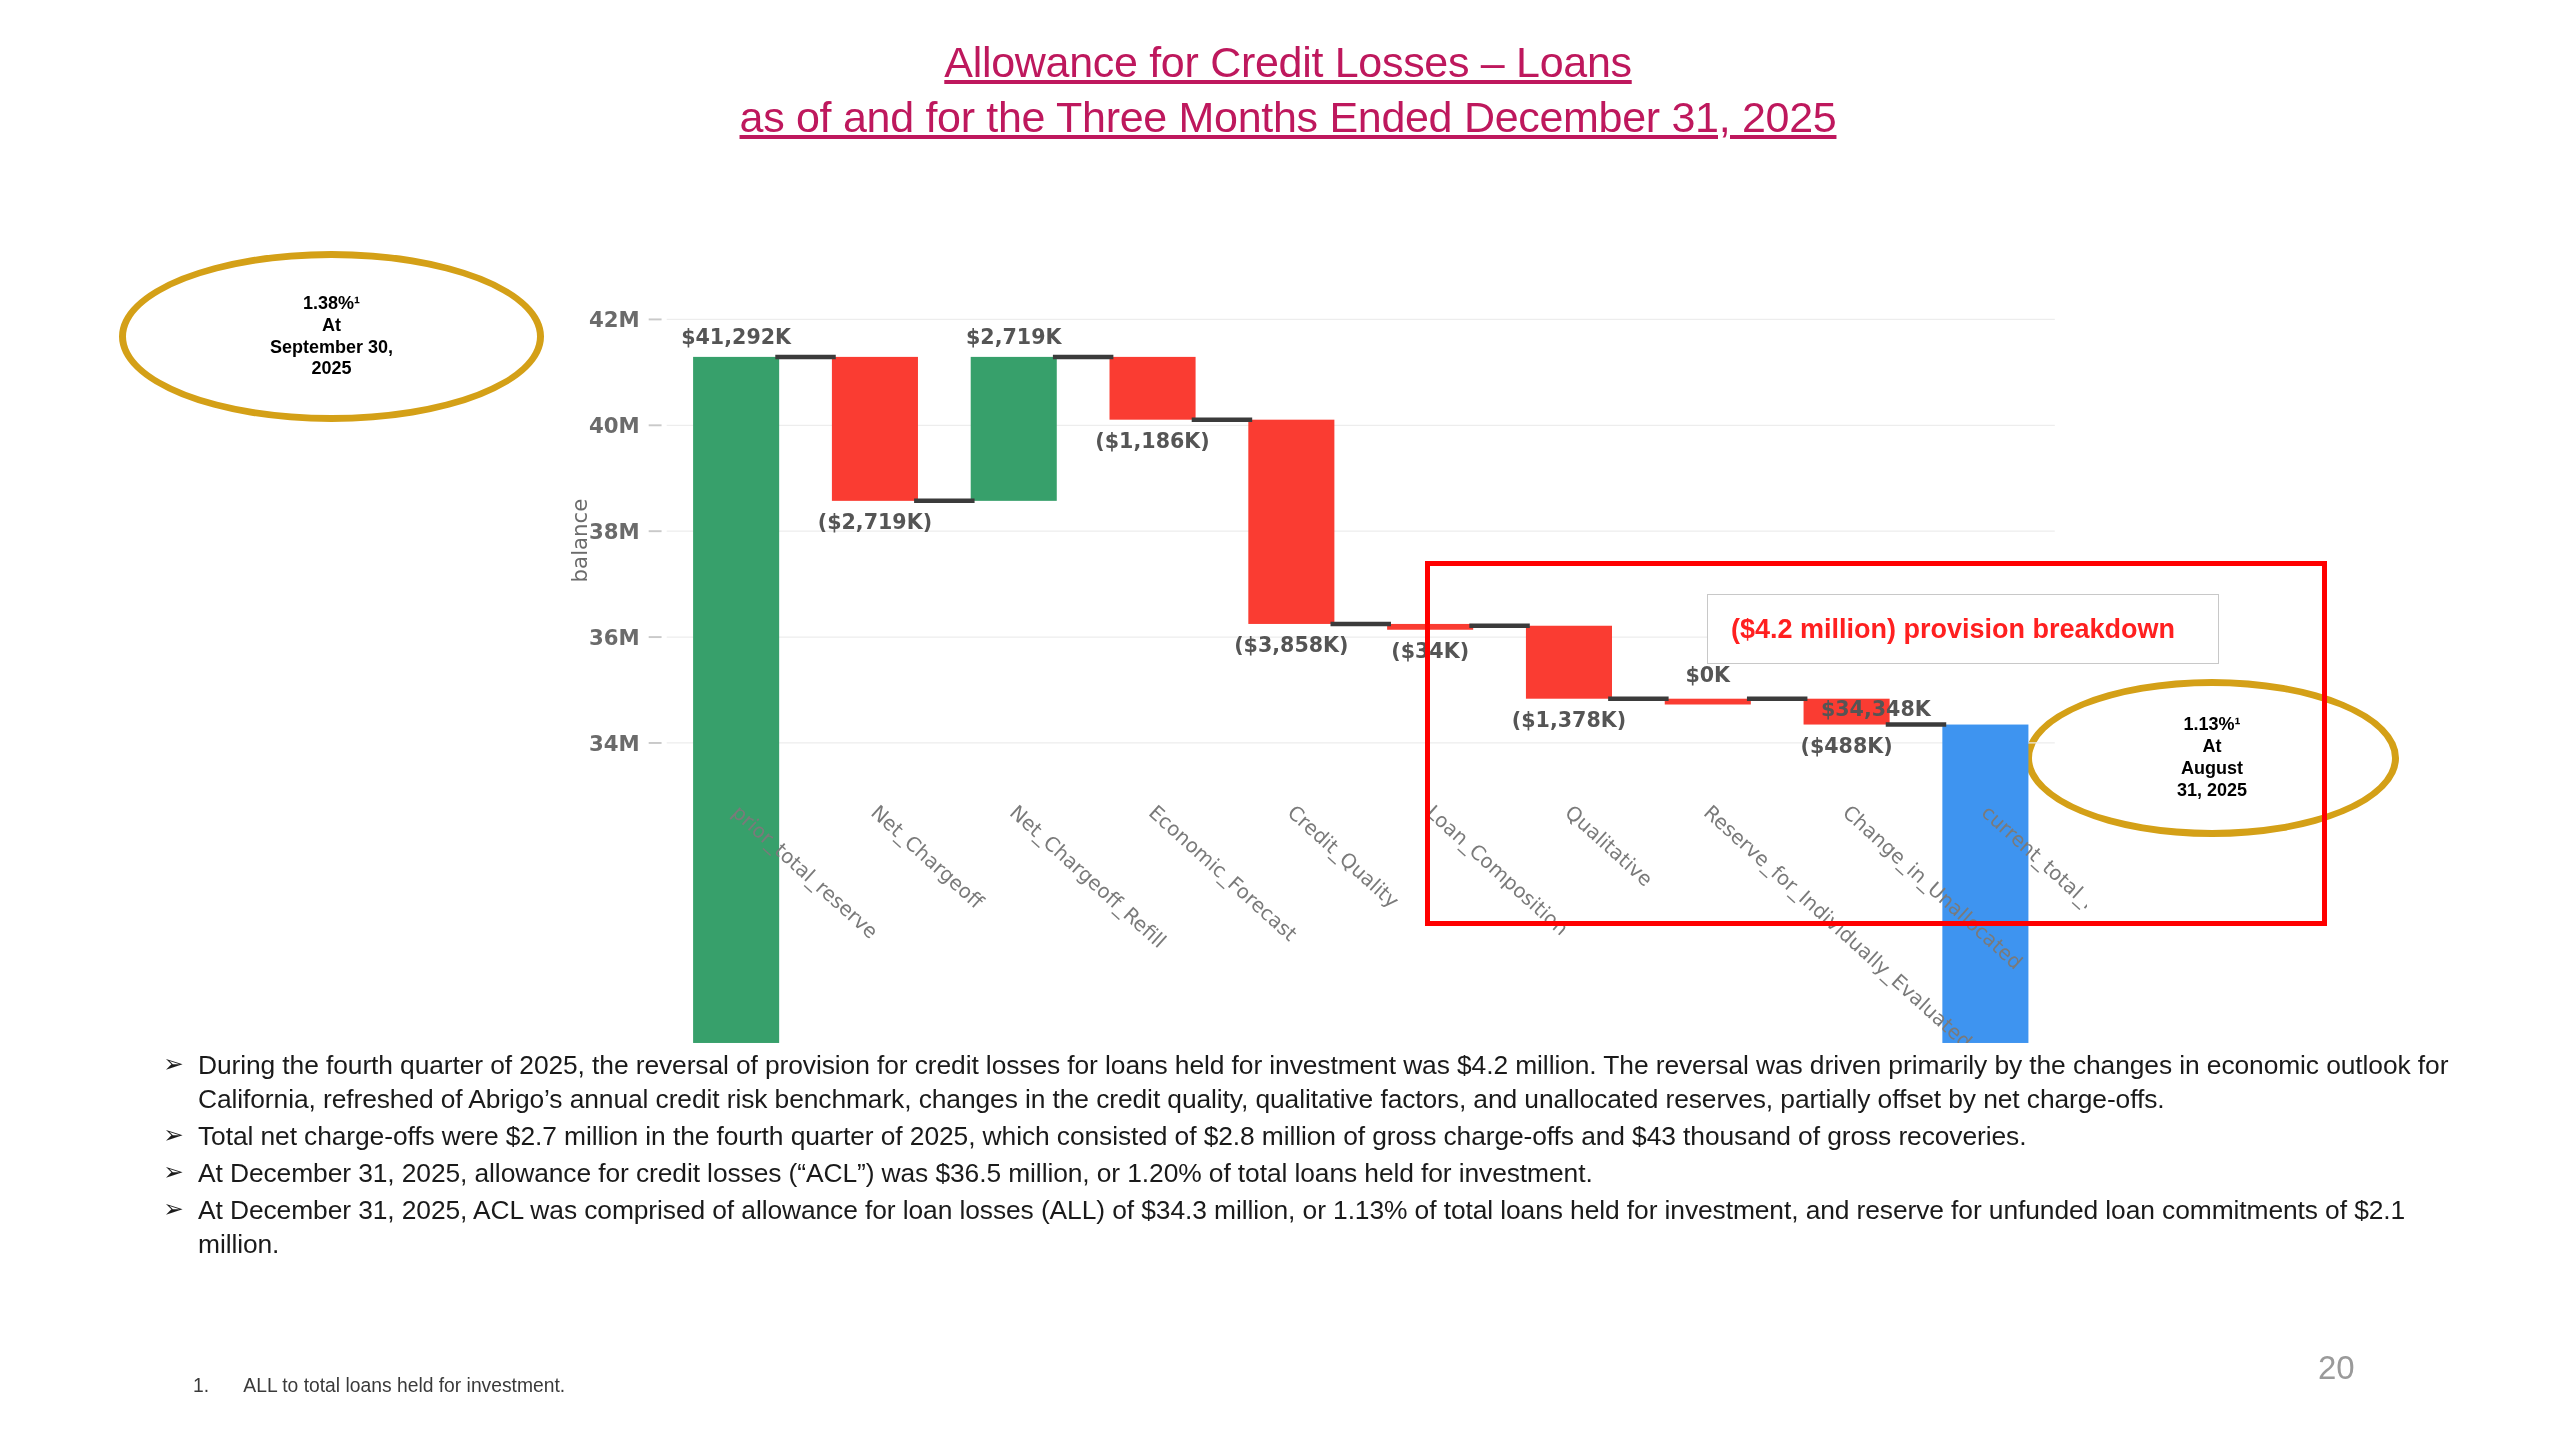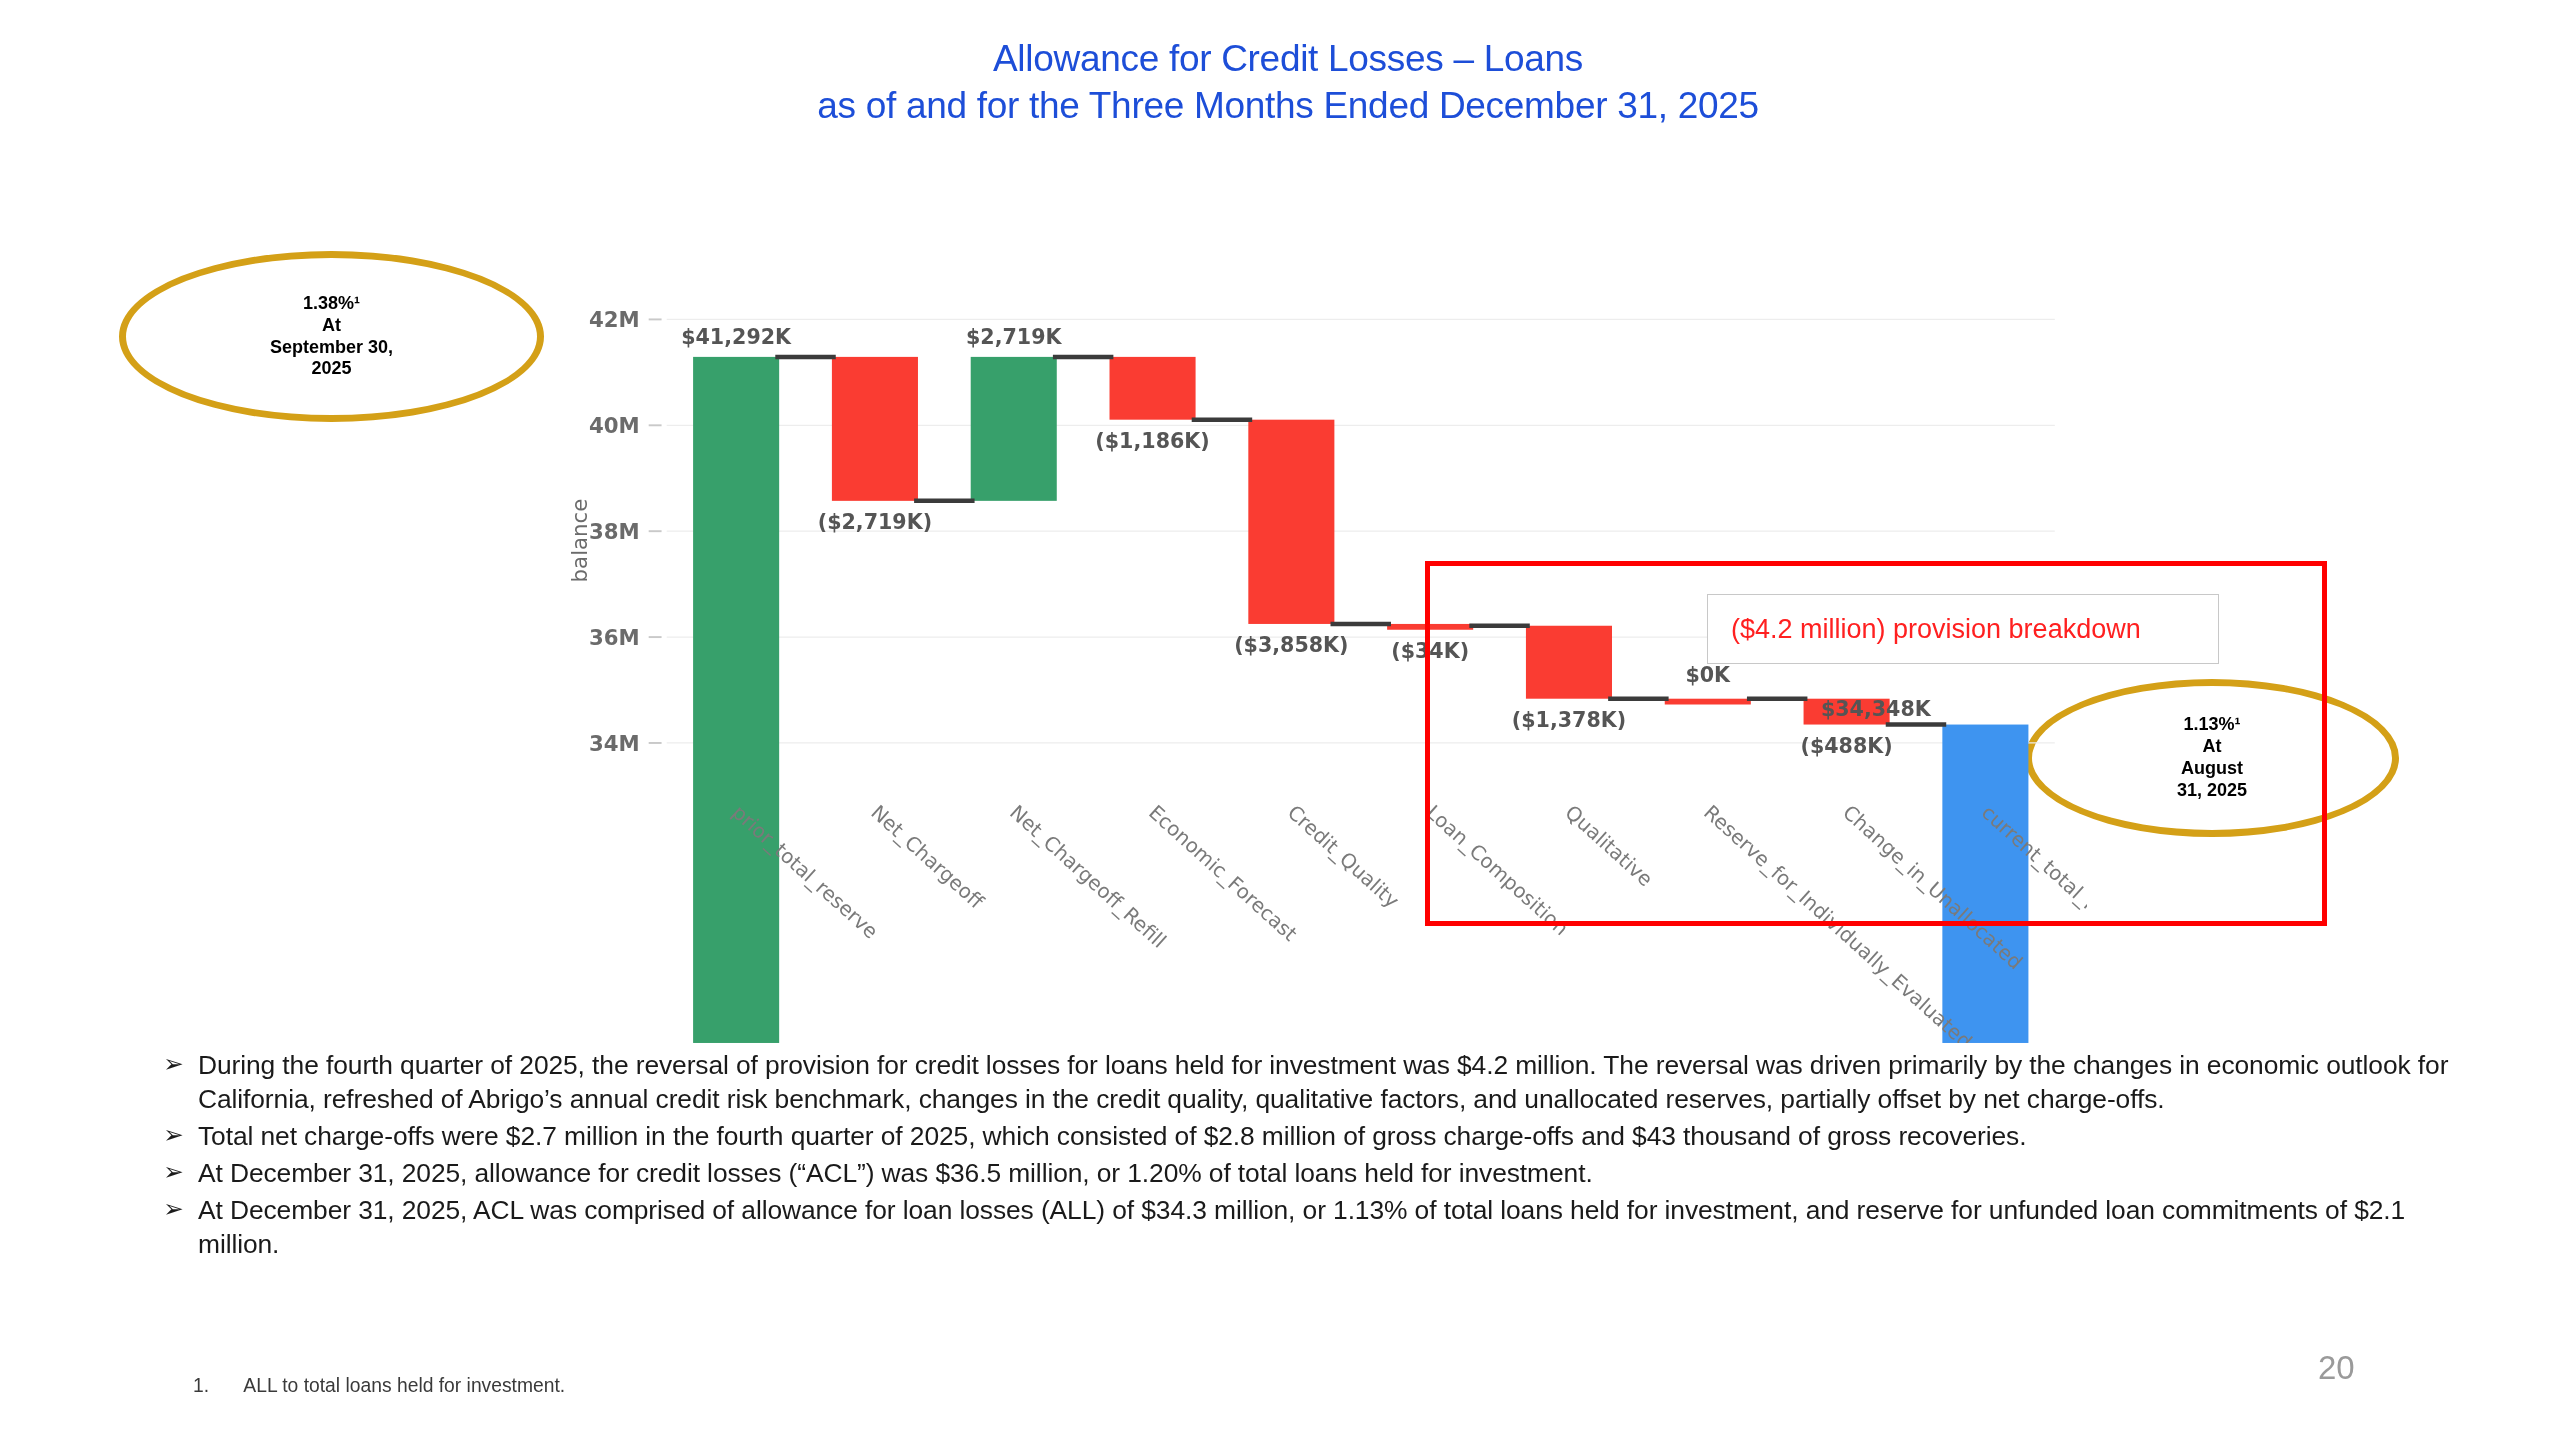--- a/index.html
+++ b/index.html
@@ -4,23 +4,23 @@
 <style>
   html,body{margin:0;padding:0;}
   body{
     width:2576px;height:1449px;background:#ffffff;
     font-family:"Liberation Sans",sans-serif;
     position:relative;overflow:hidden;
   }
   
   #slide-title{
     position:absolute;left:0;top:35px;width:2576px;
-    text-align:center;color:#1d4ed8;
-    font-size:37px;line-height:1.28;font-weight:400;
-    letter-spacing:-0.3px;white-space:pre-line;
+    text-align:center;color:#be185d;
+    font-size:43px;line-height:1.28;font-weight:400;
+    letter-spacing:-0.3px;white-space:pre-line;text-decoration:underline;
   }
   
   .callout{
     position:absolute;border:7px solid #D4A017;border-radius:50%;
     background:transparent;display:flex;align-items:center;justify-content:center;
     text-align:center;color:#000;font-weight:bold;font-size:18px;line-height:1.22;
     white-space:pre-line;box-sizing:border-box;
   }
   #callout-left{left:119px;top:251px;width:425px;height:171px;}
   #callout-right{left:2025px;top:679px;width:374px;height:158px;}
@@ -38,21 +38,21 @@
   .bar-label{fill:#555555;font-size:32px;font-weight:bold;font-family:"DejaVu Sans",sans-serif;}
   .cat-label{fill:#7A7A7A;font-size:31px;font-family:"DejaVu Sans",sans-serif;}
   #highlight-box{
     position:absolute;left:871px;top:291px;width:902px;height:365px;
     border:5.8px solid #FF0000;box-sizing:border-box;pointer-events:none;
   }
   #annotation-box{
     position:absolute;left:1153px;top:324px;width:512px;height:70px;
     border:1.9px solid #C8C8C8;background:#ffffff;box-sizing:border-box;
     display:flex;align-items:center;padding-left:23px;
-    color:#FF2020;font-size:27px;font-weight:normal;
+    color:#FF2020;font-size:27px;font-weight:bold;
   }
   
   #bullets{position:absolute;left:158px;top:1048px;width:2293px;}
   .bullet{
     position:relative;padding-left:40px;margin-bottom:2.6px;
     color:#1A1A1A;font-size:26.4px;line-height:1.30;letter-spacing:-0.1px;
   }
   .bullet .arrow{
     position:absolute;left:5.2px;top:0;font-size:24.5px;color:#1A1A1A;
     font-family:"DejaVu Sans",sans-serif;

